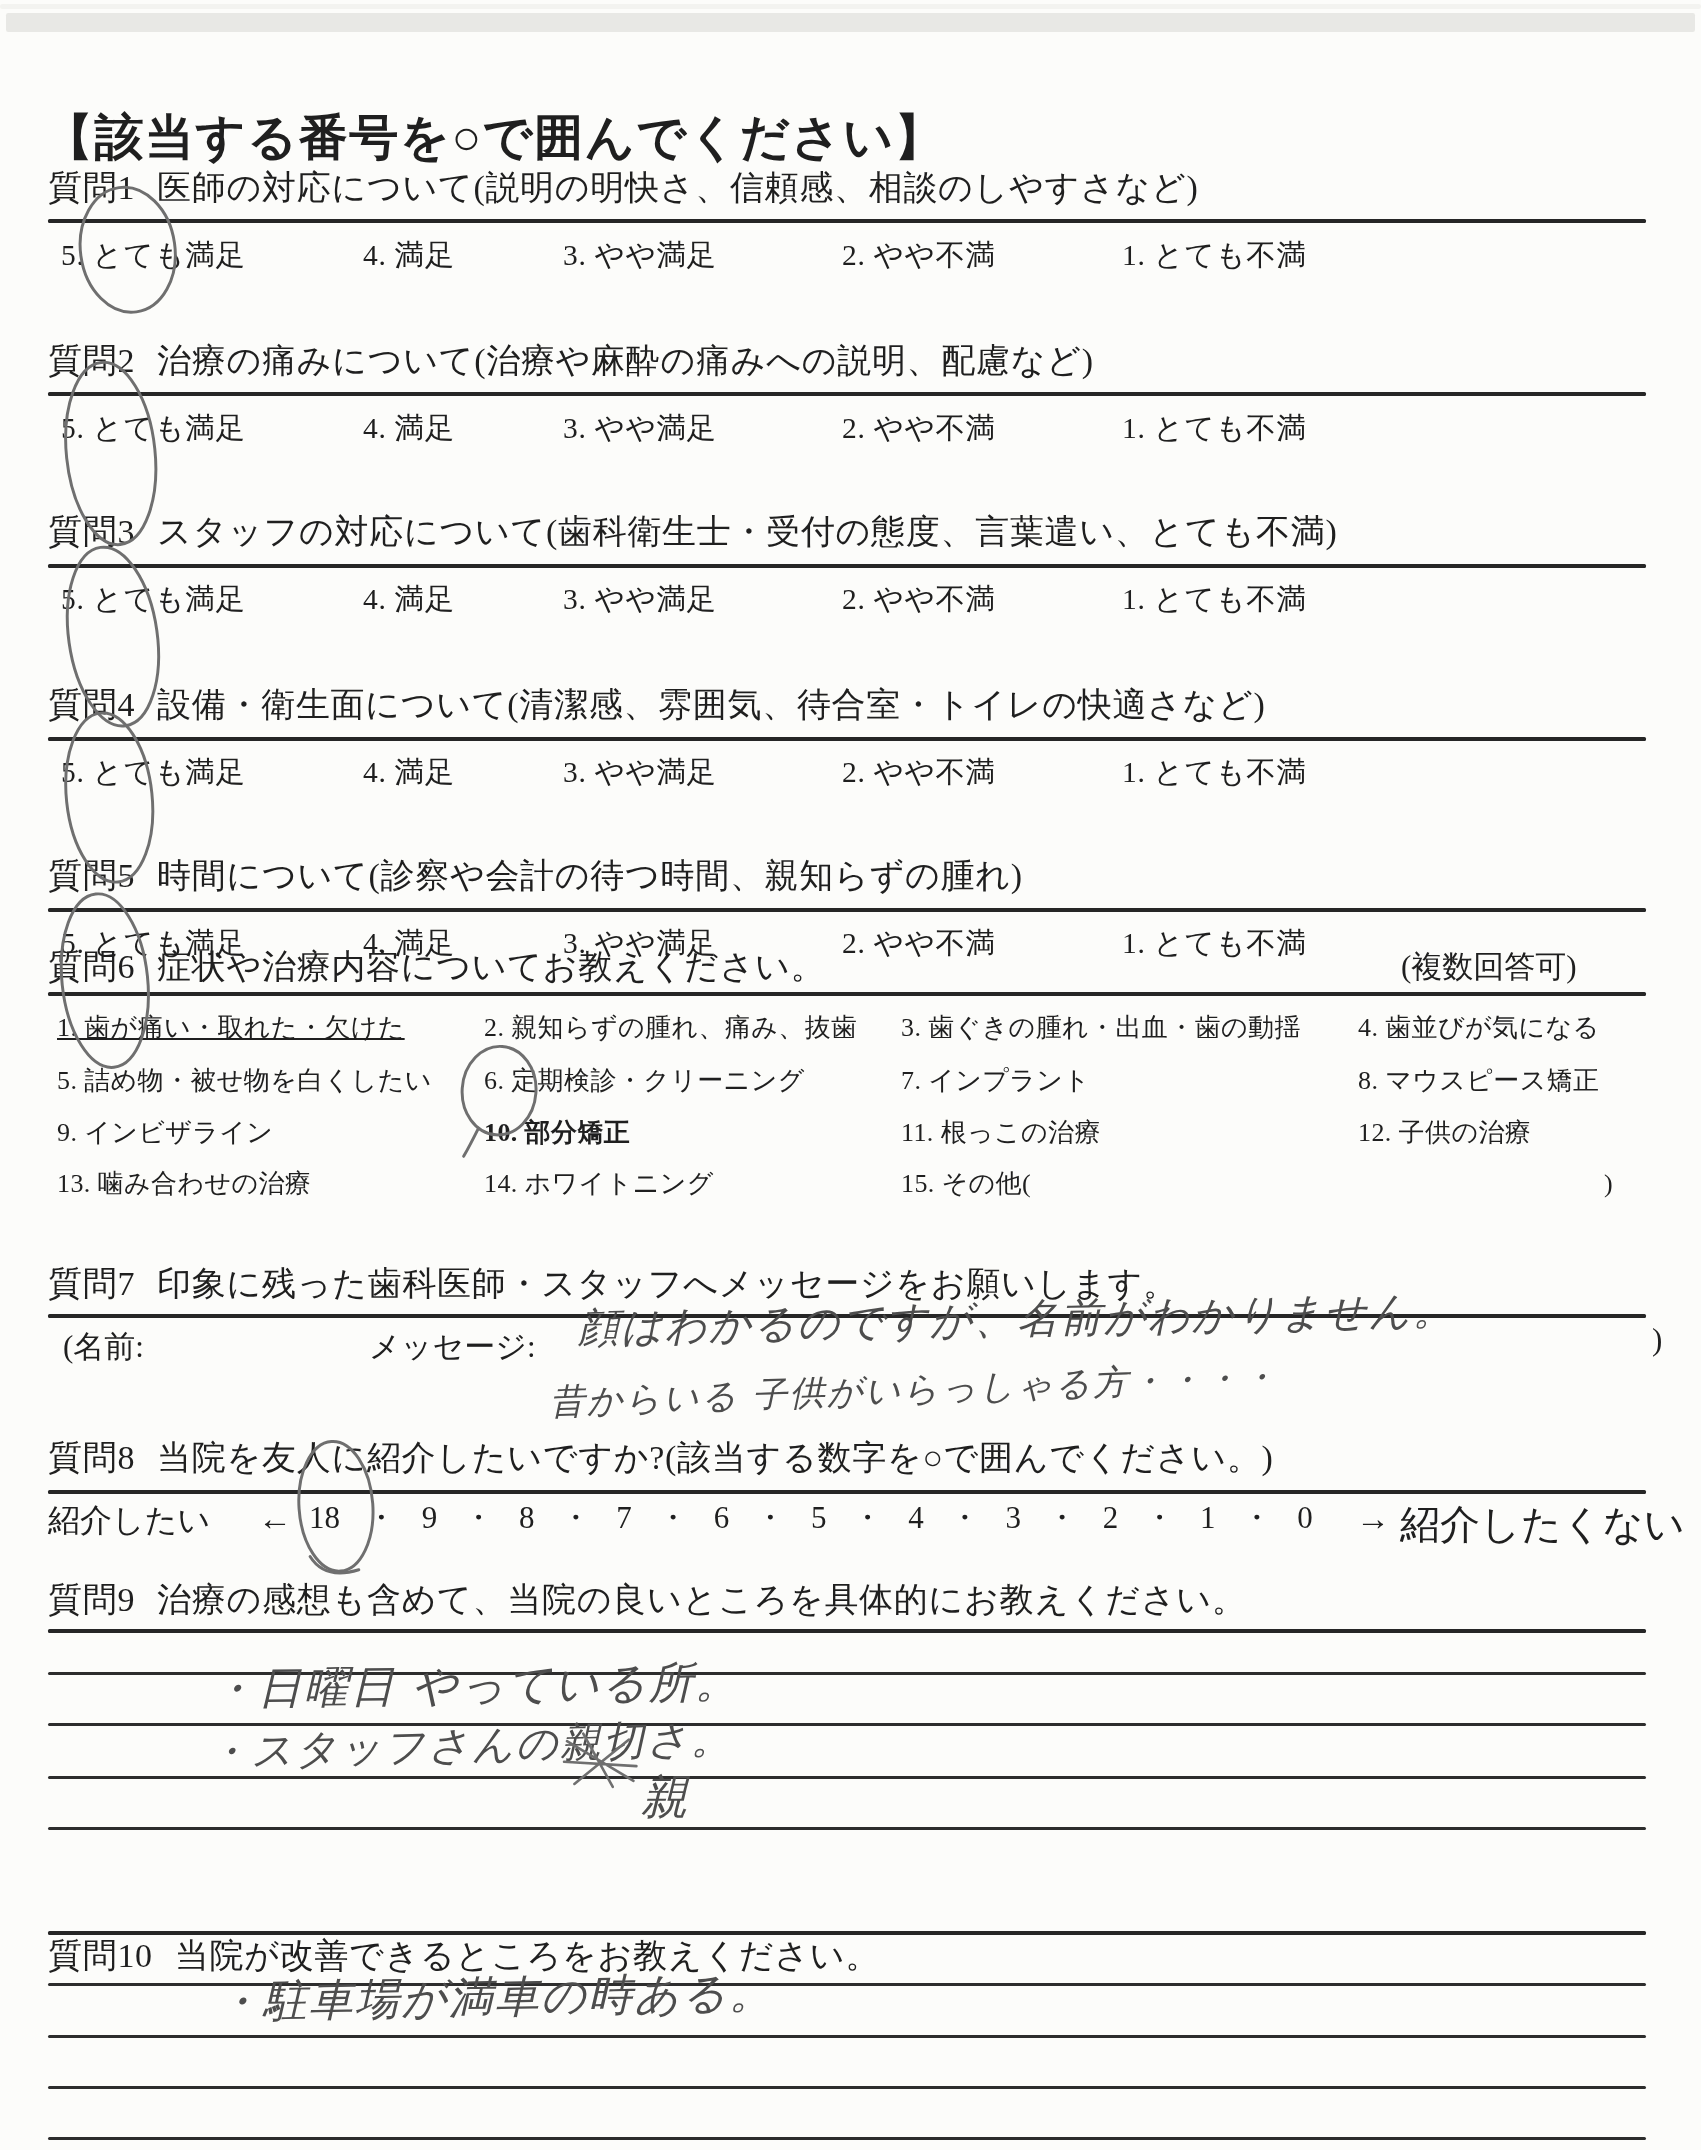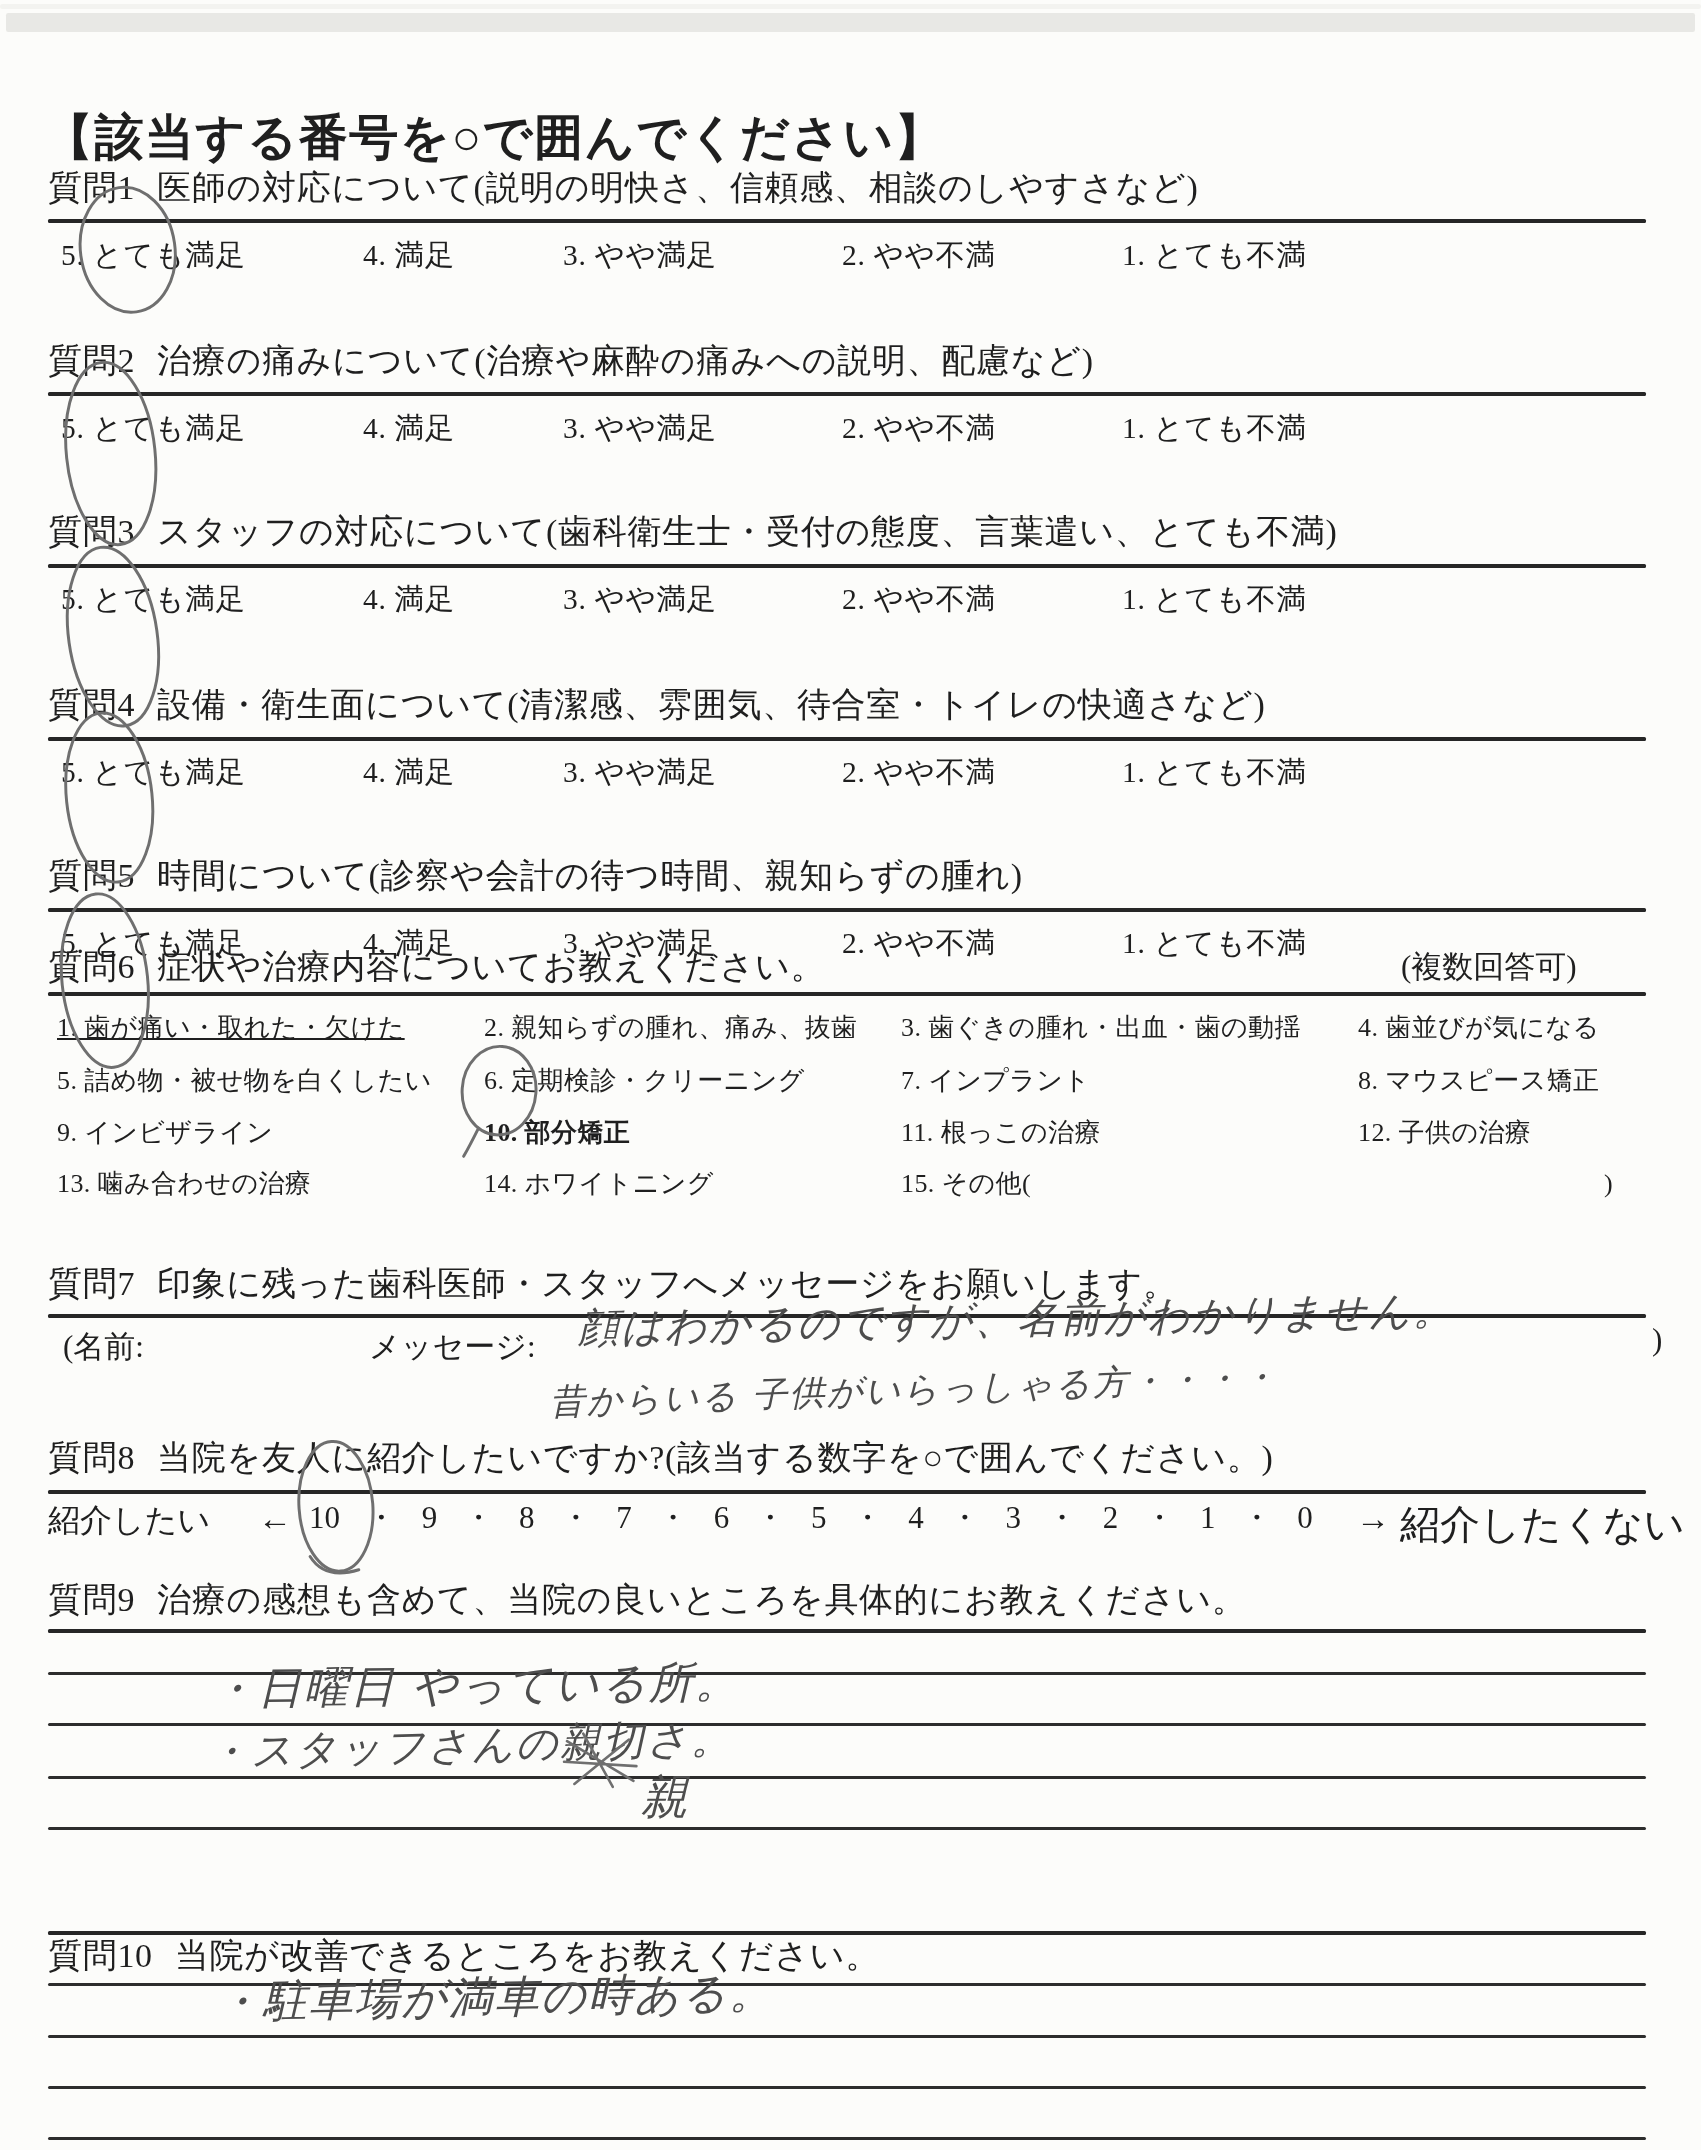--- a/index.html
+++ b/index.html
@@ -118,21 +118,21 @@
   <span class="t hand" style="left:577px;top:1305px;font-size:41px;transform:rotate(-1.2deg);">顔はわかるのですが、名前がわかりません。</span>
   <span class="t hand" style="left:549px;top:1382px;font-size:35px;transform:rotate(-2deg);">昔からいる 子供がいらっしゃる方・・・・</span>
 
   <div class="t qtitle" style="left:48px;top:1438px;">
     <span>質問8</span><span class="topic">当院を友人に紹介したいですか?(該当する数字を○で囲んでください。)</span>
   </div>
   <div class="rule" style="top:1490px;"></div>
   <span class="t" style="left:48px;top:1502px;font-size:32px;">紹介したい</span>
   <span class="t" style="left:258px;top:1499px;font-size:34px;">←</span>
   <div class="t" style="left:309px;top:1500px;width:1004px;display:flex;justify-content:space-between;font-size:31px;">
-    <span>10</span>
+    <span>18</span>
     <span>・</span>
     <span>9</span>
     <span>・</span>
     <span>8</span>
     <span>・</span>
     <span>7</span>
     <span>・</span>
     <span>6</span>
     <span>・</span>
     <span>5</span>

